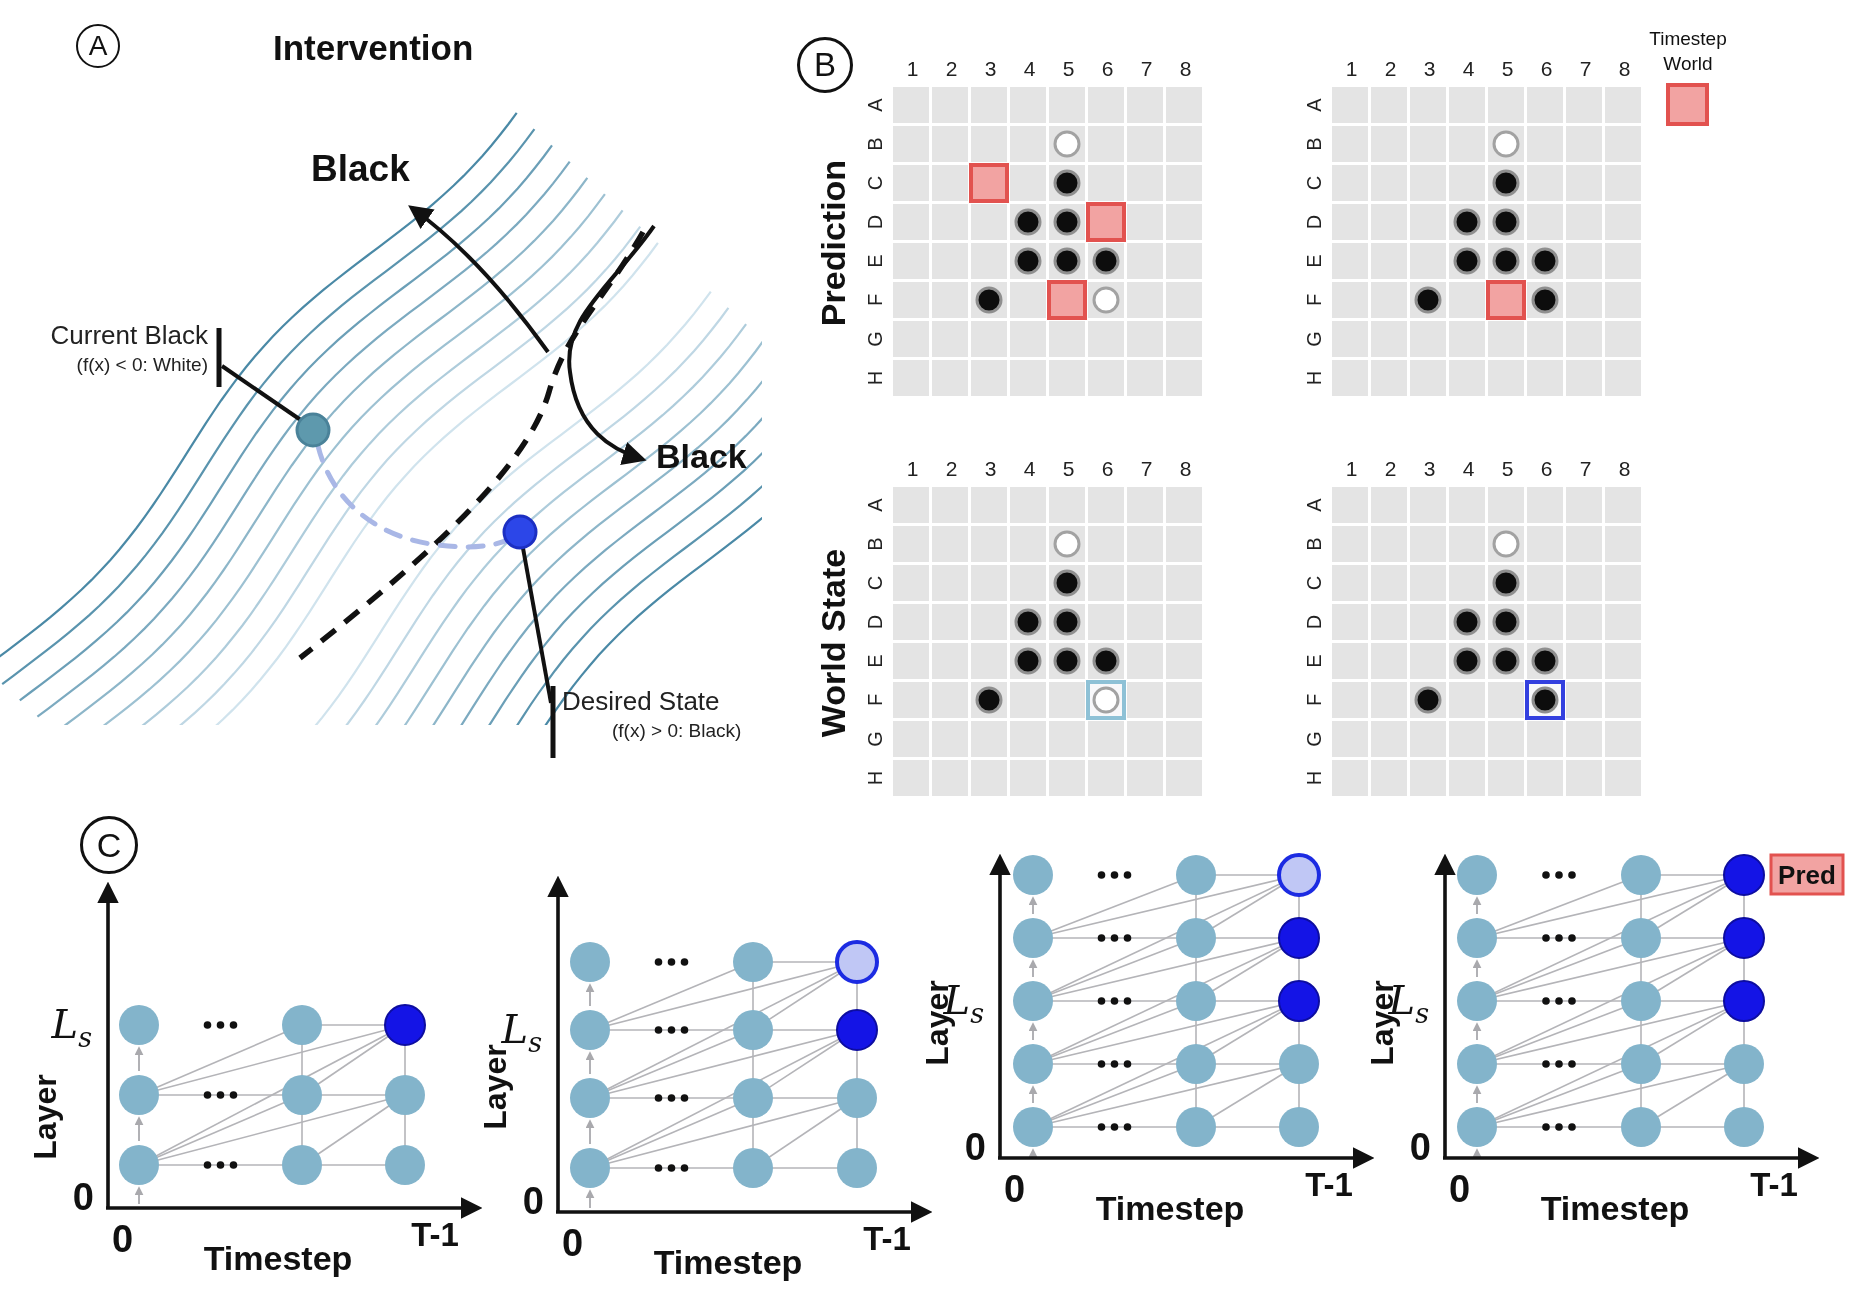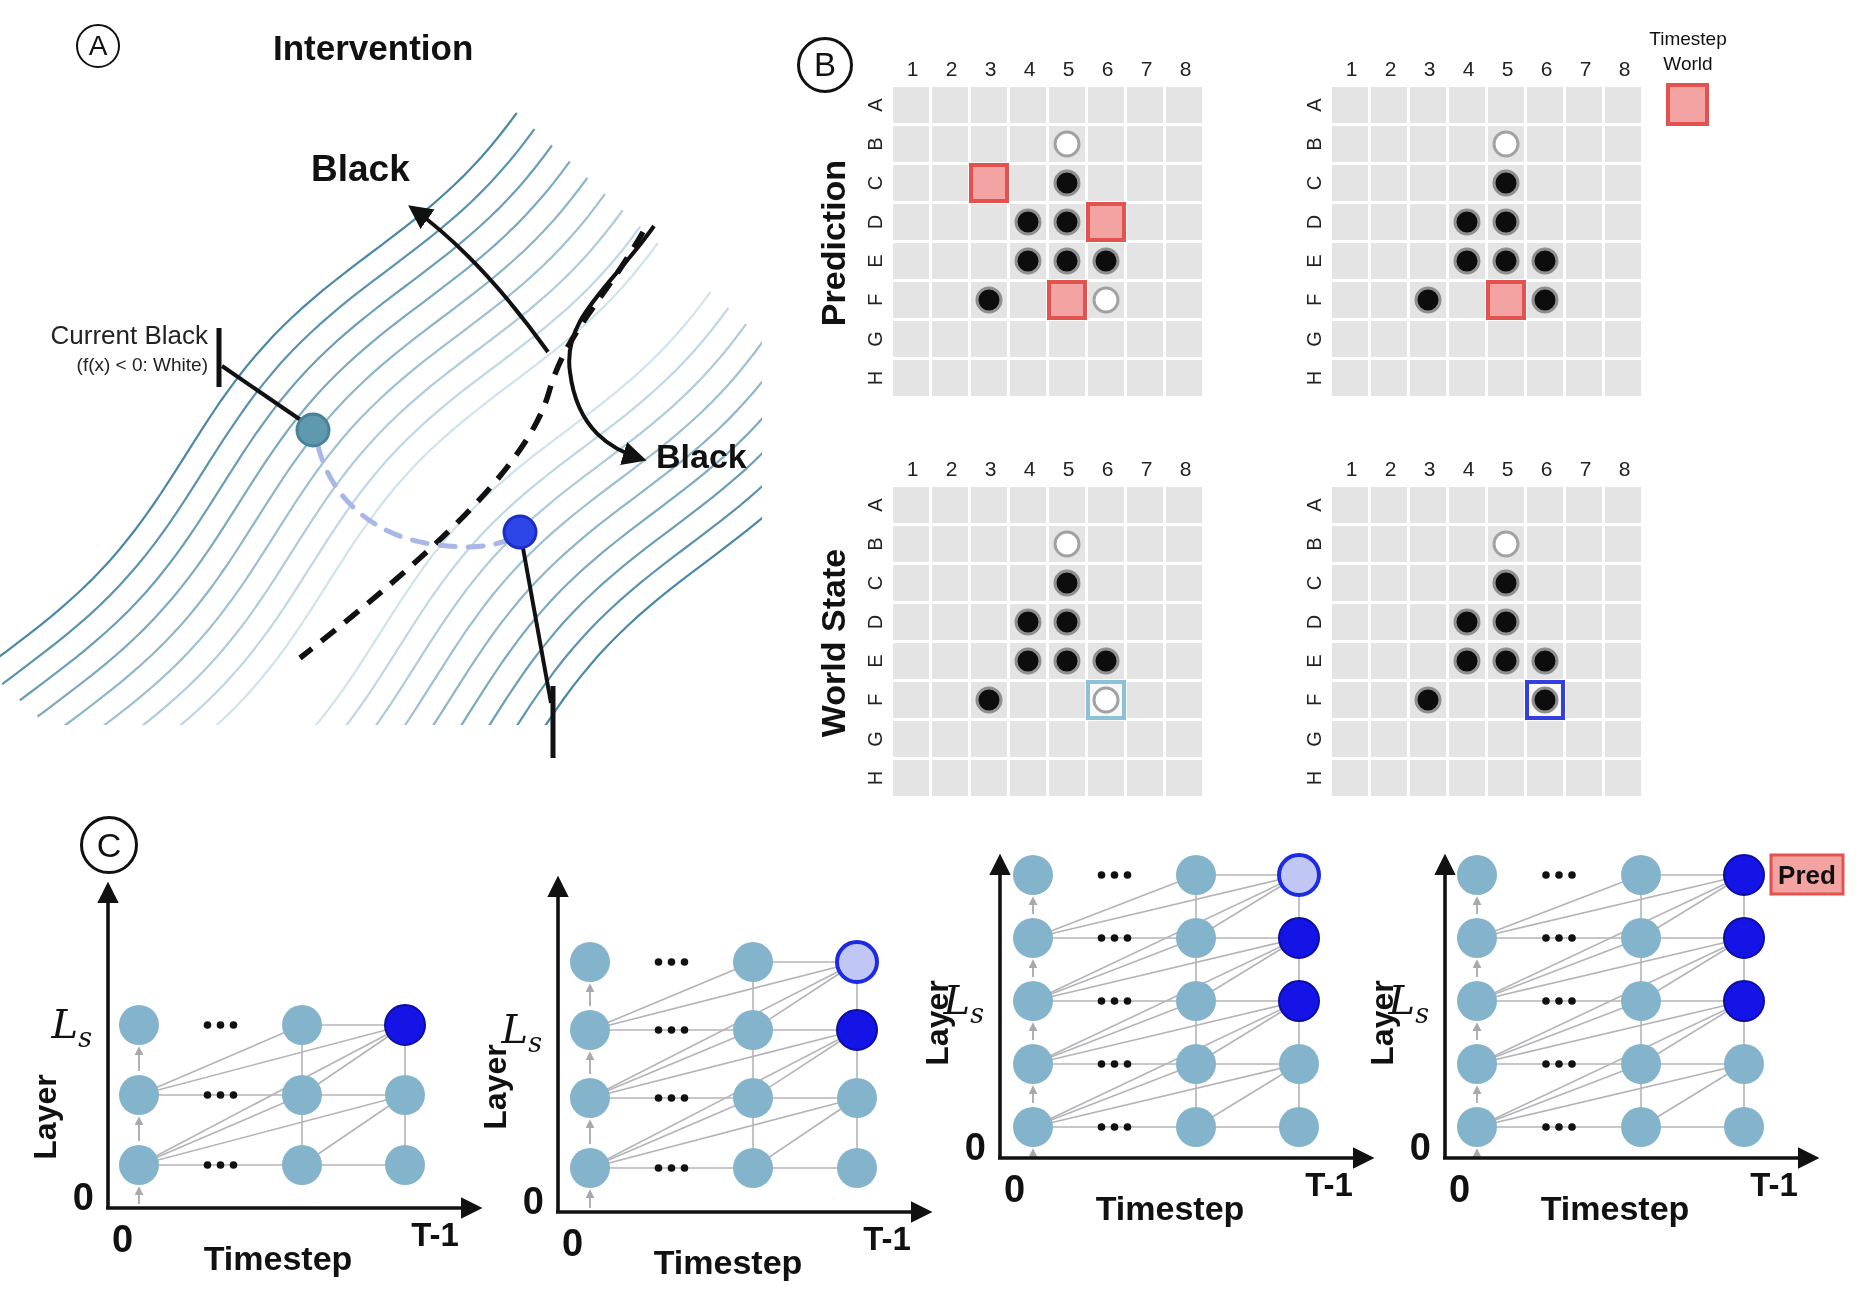--- a/index.html
+++ b/index.html
@@ -402,20 +402,24 @@
     </svg>
 
   <div class="badge" id="badge-a">A</div>
   <div class="abs" id="title-intervention">Intervention</div>
   <div class="abs" id="label-white">Black</div>
   <div class="abs" id="label-black">Black</div>
   <div class="abs" id="label-current">
     <div class="cs-title">Current Black</div>
     <div class="cs-sub">(f(x) &lt; 0: White)</div>
   </div>
+  <div class="abs" id="label-desired">
+    <div class="cs-title">Desired State</div>
+    <div class="cs-sub">(f(x) &gt; 0: Black)</div>
+  </div>
 
   <div class="badge" id="badge-b">B</div>
   <div class="side-label" id="label-prediction">Prediction</div>
   <div class="side-label" id="label-world">World State</div>
   <div class="abs" id="legend-text">
     <div>Timestep</div>
     <div>World</div>
   </div>
   <div class="abs" id="legend-swatch" style="background: rgb(242, 163, 162); border: 4px solid rgb(226, 82, 79);"></div>
 

